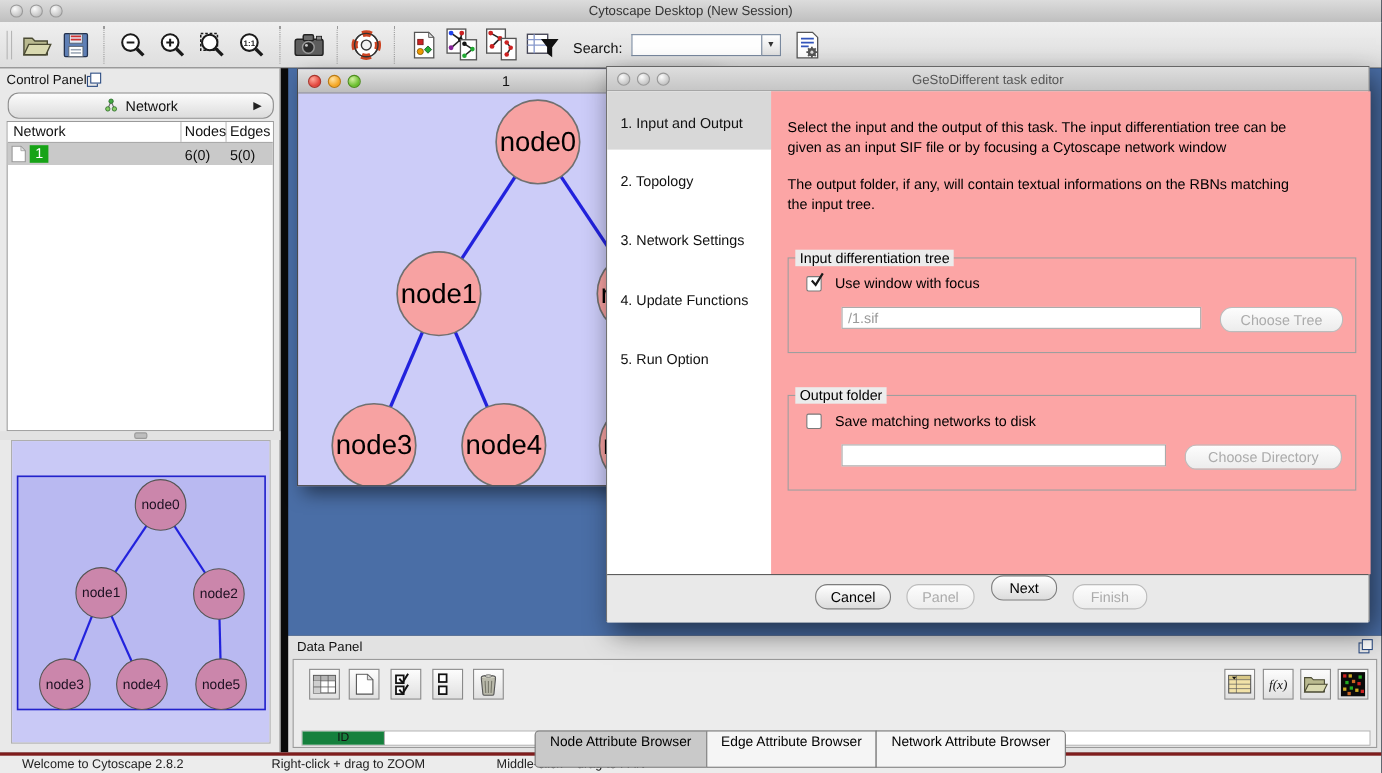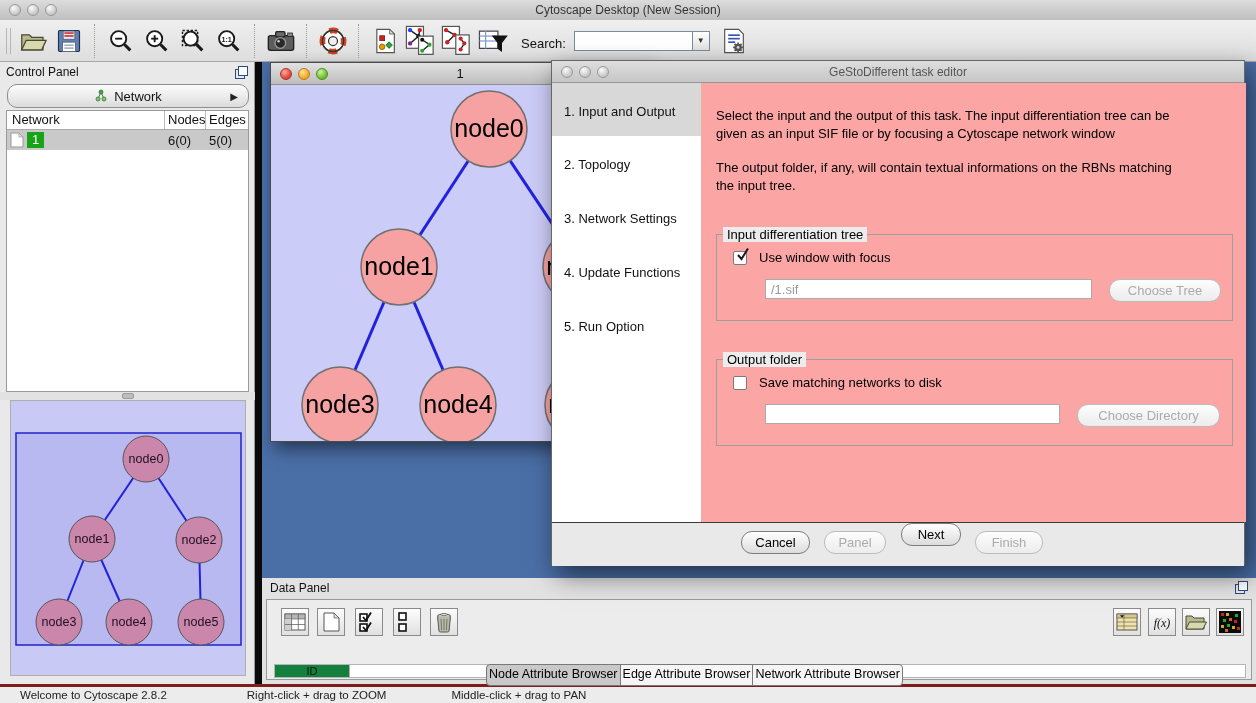--- a/index.html
+++ b/index.html
@@ -22,21 +22,21 @@
   .grip{width:3px;height:26px;border-left:1px solid #b5b5b5;border-right:1px solid #b5b5b5;margin:0 4px 0 2px;}
   .tbtn{width:36px;height:36px;display:flex;align-items:center;justify-content:center;}
   .tsep{width:1px;height:34px;border-left:1px dotted #9a9a9a;margin:0 7px;}
   #search-wrap{display:flex;align-items:flex-end;margin-left:10px;}
   #search-label{font-size:13px;color:#111;margin-right:8px;}
   #search-input{width:118px;height:20px;border:1px solid #7a8aa0;border-right:none;background:#fff;font-size:12px;padding:0 4px;box-sizing:border-box;outline:none;}
   #search-drop{width:18px;height:20px;border:1px solid #7a8aa0;background:linear-gradient(#fff,#e2e2e2);display:flex;align-items:center;justify-content:center;font-size:8px;color:#333;box-sizing:border-box;}
 
   
   #control-panel{left:0;top:62px;width:255px;height:622px;background:#e9e9e9;border-right:1px solid #9a9a9a;box-sizing:border-box;}
-  #cp-header{position:absolute;left:0;top:0;width:100%;height:20px;display:flex;align-items:center;justify-content:space-between;padding:0 6px;box-sizing:border-box;}
+  #cp-header{position:absolute;left:0;top:0;width:100%;height:20px;display:flex;align-items:center;padding:0 6px;box-sizing:border-box;}
   .panel-title{font-size:12px;color:#111;}
   .float-icon{width:13px;height:13px;position:relative;}
   .float-icon .sq1{position:absolute;left:0;bottom:0;width:8px;height:8px;border:1px solid #2a4a80;background:#e9e9e9;}
   .float-icon .sq2{position:absolute;right:0;top:0;width:8px;height:8px;border:1px solid #2a4a80;background:#fff;}
   #network-tab{position:absolute;left:7px;top:22px;width:240px;height:22px;border:1px solid #8e8e8e;border-radius:10px;background:linear-gradient(#fcfcfc,#dcdcdc);display:flex;align-items:center;justify-content:center;font-size:13px;color:#111;}
   #network-tab .arrow{position:absolute;right:10px;font-size:10px;color:#222;}
   #network-tab svg{margin-right:6px;}
   #cp-table{position:absolute;left:6px;top:48px;width:243px;height:282px;background:#fff;border:1px solid #9a9a9a;box-sizing:border-box;font-size:13px;}
   .cp-thead{display:flex;height:18px;line-height:18px;border-bottom:1px solid #aaa;background:#fff;color:#111;}
   .cp-thead .c1{width:158px;padding-left:5px;border-right:1px solid #bbb;box-sizing:border-box;}
@@ -81,21 +81,21 @@
   #dlg-buttons{position:absolute;left:0;top:462px;width:100%;height:43px;background:#e9e9e9;}
 
   
   #data-panel{left:262px;top:578px;width:994px;height:106px;background:#e2e2e2;}
   #dp-header{position:absolute;left:0;top:0;width:100%;height:19px;display:flex;align-items:center;justify-content:space-between;padding:0 8px;box-sizing:border-box;}
   #dp-inner{position:absolute;left:4px;top:21px;width:986px;height:81px;background:#ececec;border:1px solid #9a9a9a;box-sizing:border-box;}
   .dpbtn{position:absolute;width:28px;height:28px;border:1px solid #8a8a8a;background:linear-gradient(#fdfdfd,#e0e0e0);display:flex;align-items:center;justify-content:center;box-sizing:border-box;}
   #dp-idrow{position:absolute;left:7px;top:64px;width:972px;height:14px;background:#fff;border:1px solid #b5b5b5;box-sizing:border-box;display:flex;}
   #dp-idcell{width:74px;background:#15803d;border-right:1px solid #b0b0b0;font-size:11px;color:#111;text-align:center;line-height:13px;}
   #dp-tabs{left:486px;top:664px;display:flex;z-index:4;}
-  .dtab{height:22px;line-height:18px;padding:0 2px;border:1px solid #787878;background:#f5f5f5;font-size:12.5px;color:#000;margin-left:-1px;box-sizing:border-box;white-space:nowrap;}
+  .dtab{height:34px;line-height:18px;padding:0 13px;border:1px solid #787878;background:#f5f5f5;font-size:12.5px;color:#000;margin-left:-1px;box-sizing:border-box;white-space:nowrap;}
   .dtab.selected{background:#c9c9c9;}
   .dtab:first-child{border-radius:4px 0 0 4px;margin-left:0;}
   .dtab:last-child{border-radius:0 4px 4px 0;}
 
   
   #statusbar{left:0;top:684px;width:1256px;height:16px;background:#ececec;border-top:3px solid #7f1d1d;display:flex;align-items:center;font-size:11.5px;color:#222;}
   #statusbar span{display:inline-block;}
   #status-1{margin-left:20px;}
   #status-2{margin-left:80px;}
   #status-3{margin-left:65px;}

